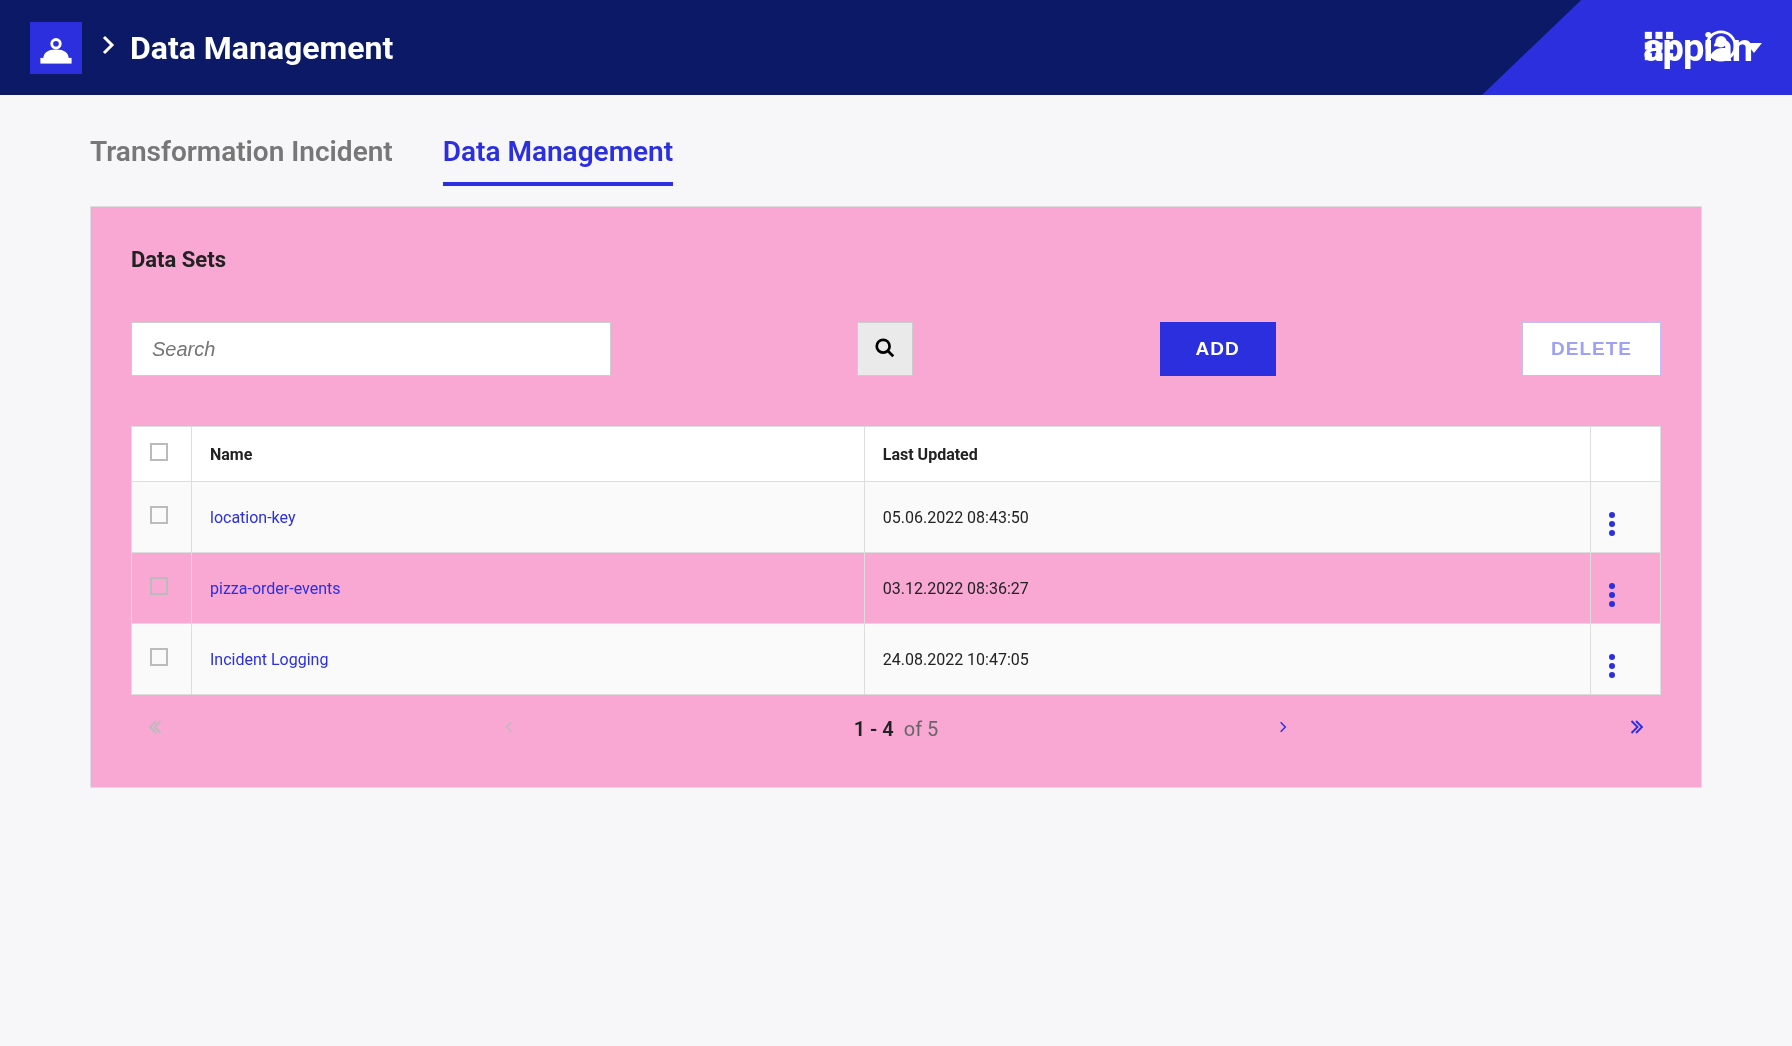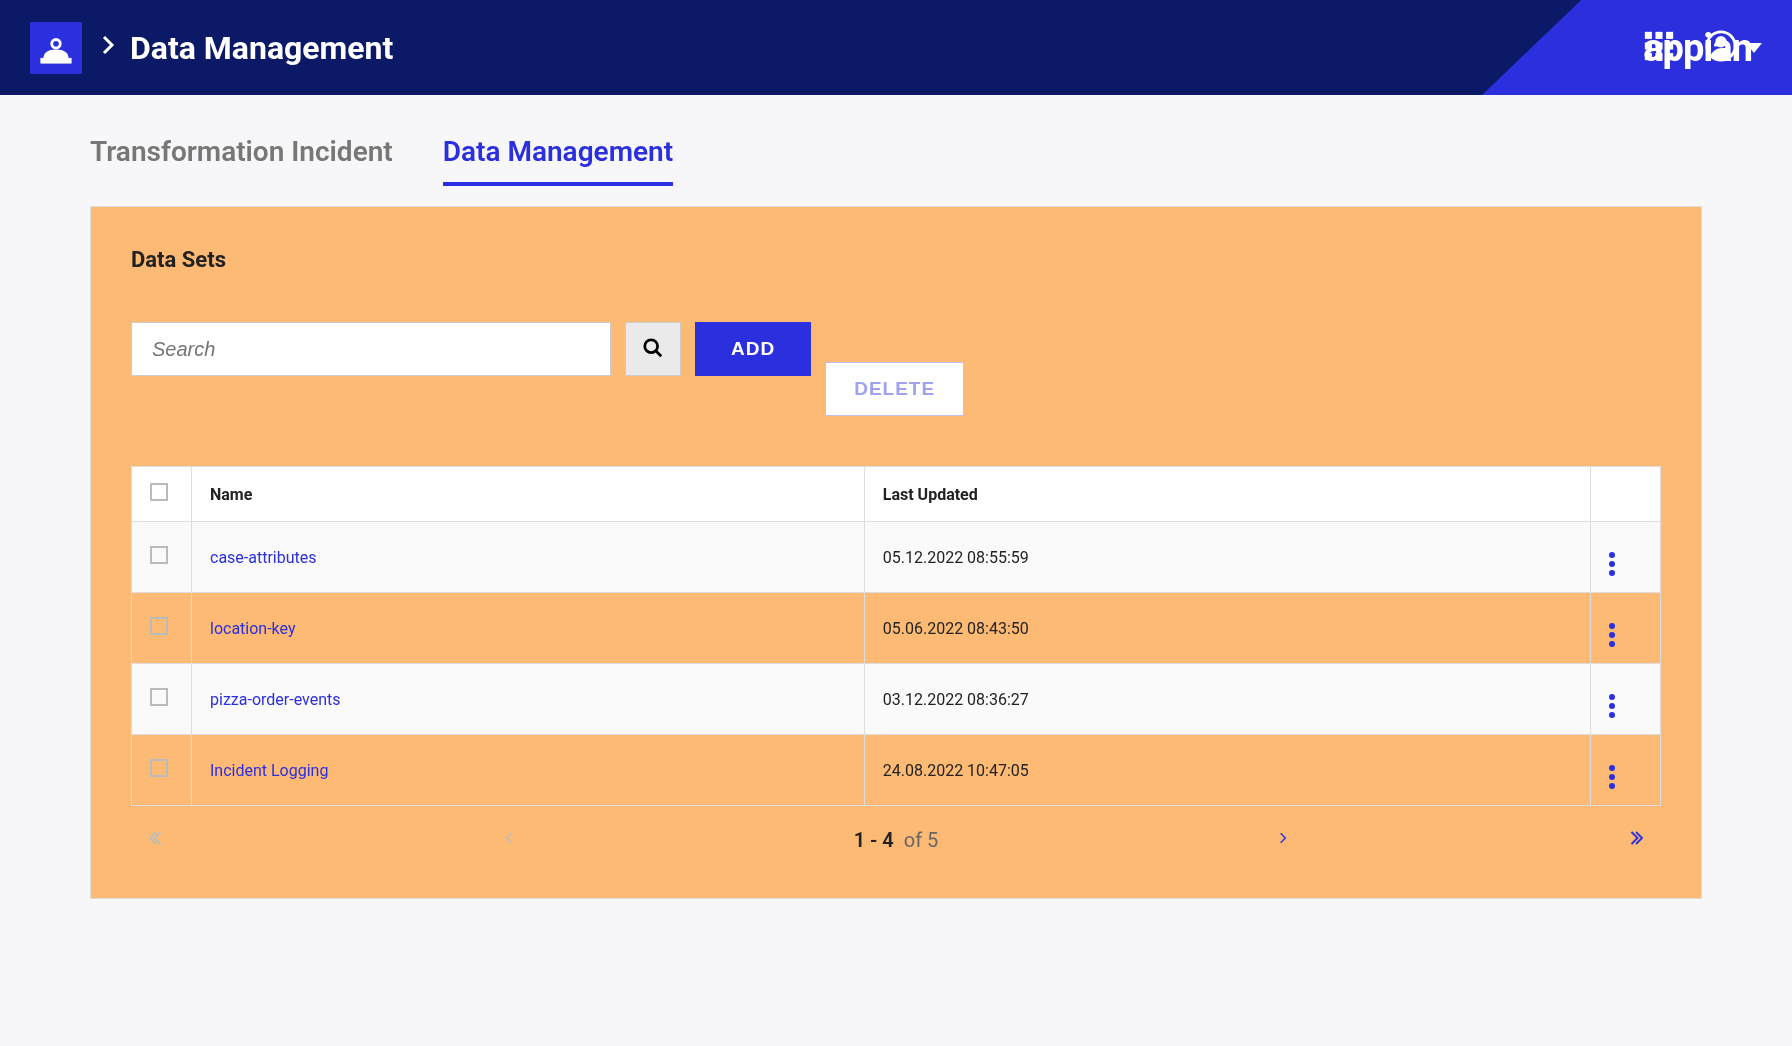--- a/index.html
+++ b/index.html
@@ -79,34 +79,35 @@
       color: #777;
       padding-bottom: 14px;
       cursor: pointer;
     }
     .tab.active {
       color: #2b2fde;
       border-bottom: 4px solid #2b2fde;
     }
 
     .panel {
-      background: #fdba74;
+      background: #f9a8d4;
       border: 1px solid #ddd;
       padding: 40px;
     }
     .panel-title {
       font-size: 22px;
       font-weight: 700;
       margin-bottom: 50px;
     }
     .toolbar {
       display: flex;
       gap: 14px;
       align-items: stretch;
       margin-bottom: 50px;
+      justify-content: space-between;
     }
     .search-input {
       width: 480px;
       height: 54px;
       border: 1px solid #ccc;
       padding: 0 20px;
       font-size: 20px;
       font-style: italic;
       color: #666;
     }
@@ -135,21 +136,20 @@
     .delete-btn {
       height: 54px;
       padding: 0 28px;
       background: #fff;
       color: #9fa2f2;
       border: 1px solid #bfc1f5;
       font-size: 19px;
       font-weight: 600;
       letter-spacing: 1px;
       cursor: pointer;
-      margin-top: 40px;
     }
 
     .table { width: 100%; border-collapse: collapse; border: 1px solid #ddd; }
     .table th, .table td {
       border: 1px solid #ddd;
       padding: 16px 18px;
       text-align: left;
       font-size: 16px;
     }
     .table th { font-weight: 700; background: #fff; }
@@ -261,30 +261,20 @@
             <span class="checkbox"></span>
           </th>
           <th class="col-name">Name</th>
           <th>Last Updated</th>
           <th class="col-actions"></th>
         </tr>
       </thead>
       <tbody>
         <tr>
           <td class="col-check"><span class="checkbox"></span></td>
-          <td><a class="row-link">case-attributes</a></td>
-          <td>05.12.2022 08:55:59</td>
-          <td class="col-actions"><span class="row-actions-icon"><span class="kebab-dots">
-                  <span></span>
-                  <span></span>
-                  <span></span>
-                </span></span></td>
-        </tr>
-        <tr>
-          <td class="col-check"><span class="checkbox"></span></td>
           <td><a class="row-link">location-key</a></td>
           <td>05.06.2022 08:43:50</td>
           <td class="col-actions"><span class="row-actions-icon"><span class="kebab-dots">
                   <span></span>
                   <span></span>
                   <span></span>
                 </span></span></td>
         </tr>
         <tr>
           <td class="col-check"><span class="checkbox"></span></td>

